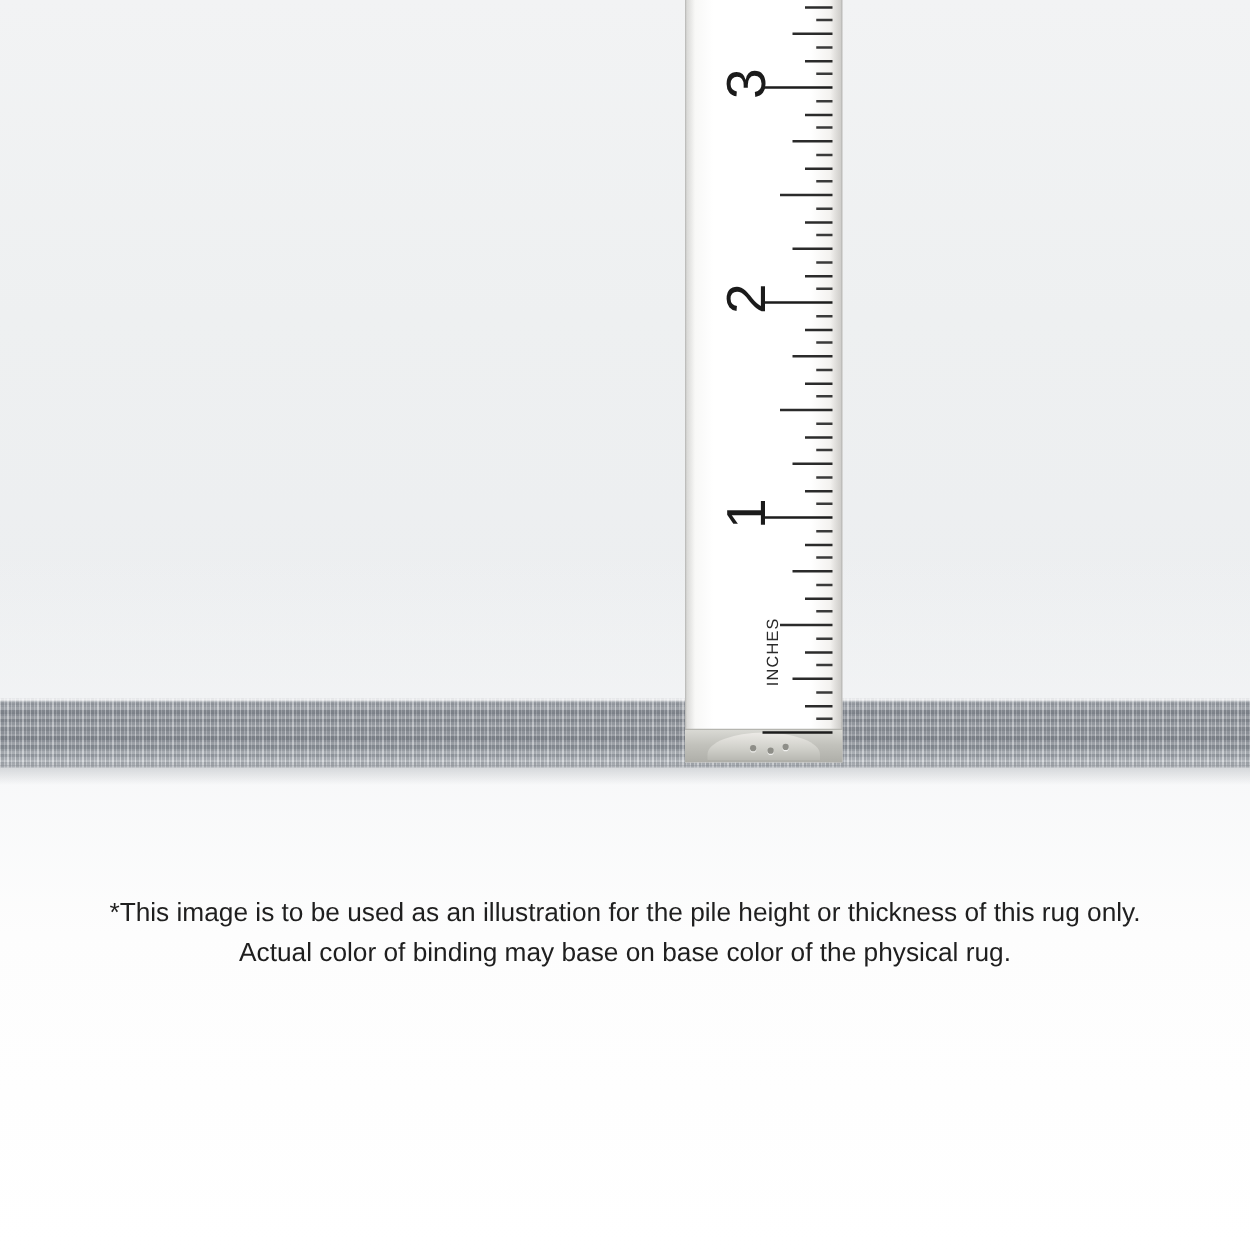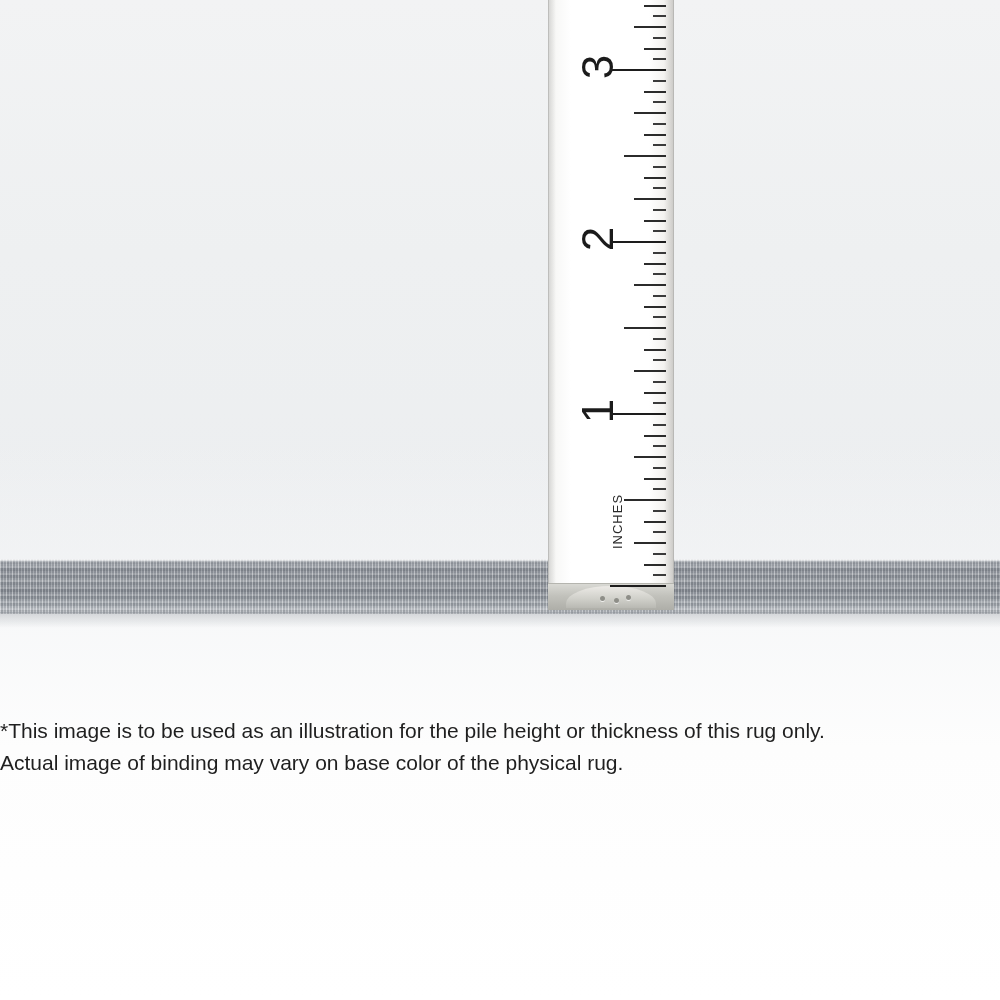--- a/index.html
+++ b/index.html
@@ -201,20 +201,21 @@
     background: #8e8e88;
     box-shadow: 0 1px 0 rgba(255,255,255,0.7);
   }
 
   
   .caption {
     position: absolute;
     left: 0;
     top: 715px;
     width: 1000px;
+    text-align: center;
     color: #1f1f1f;
     font-family: "Liberation Sans", sans-serif;
     font-size: 21px;
     line-height: 32px;
   }
   .caption div { margin: 0; }
 </style>
 </head>
 <body>
 
@@ -299,16 +300,16 @@
       <div class="tick t-sixteenth" style="top: 60.25px;"></div>
       <div class="tick t-eighth" style="top: 49.5px;"></div>
       <div class="tick t-sixteenth" style="top: 38.75px;"></div>
       <div class="tick t-quarter" style="top: 28px;"></div>
       <div class="tick t-sixteenth" style="top: 17.25px;"></div>
       <div class="tick t-eighth" style="top: 6.5px;"></div>
     </div>
 
   <div class="caption">
     <div>*This image is to be used as an illustration for the pile height or thickness of this rug only.</div>
-    <div>Actual image of binding may vary on base color of the physical rug.</div>
+    <div>Actual color of binding may base on base color of the physical rug.</div>
   </div>
 
 </div>
 
 </body></html>

